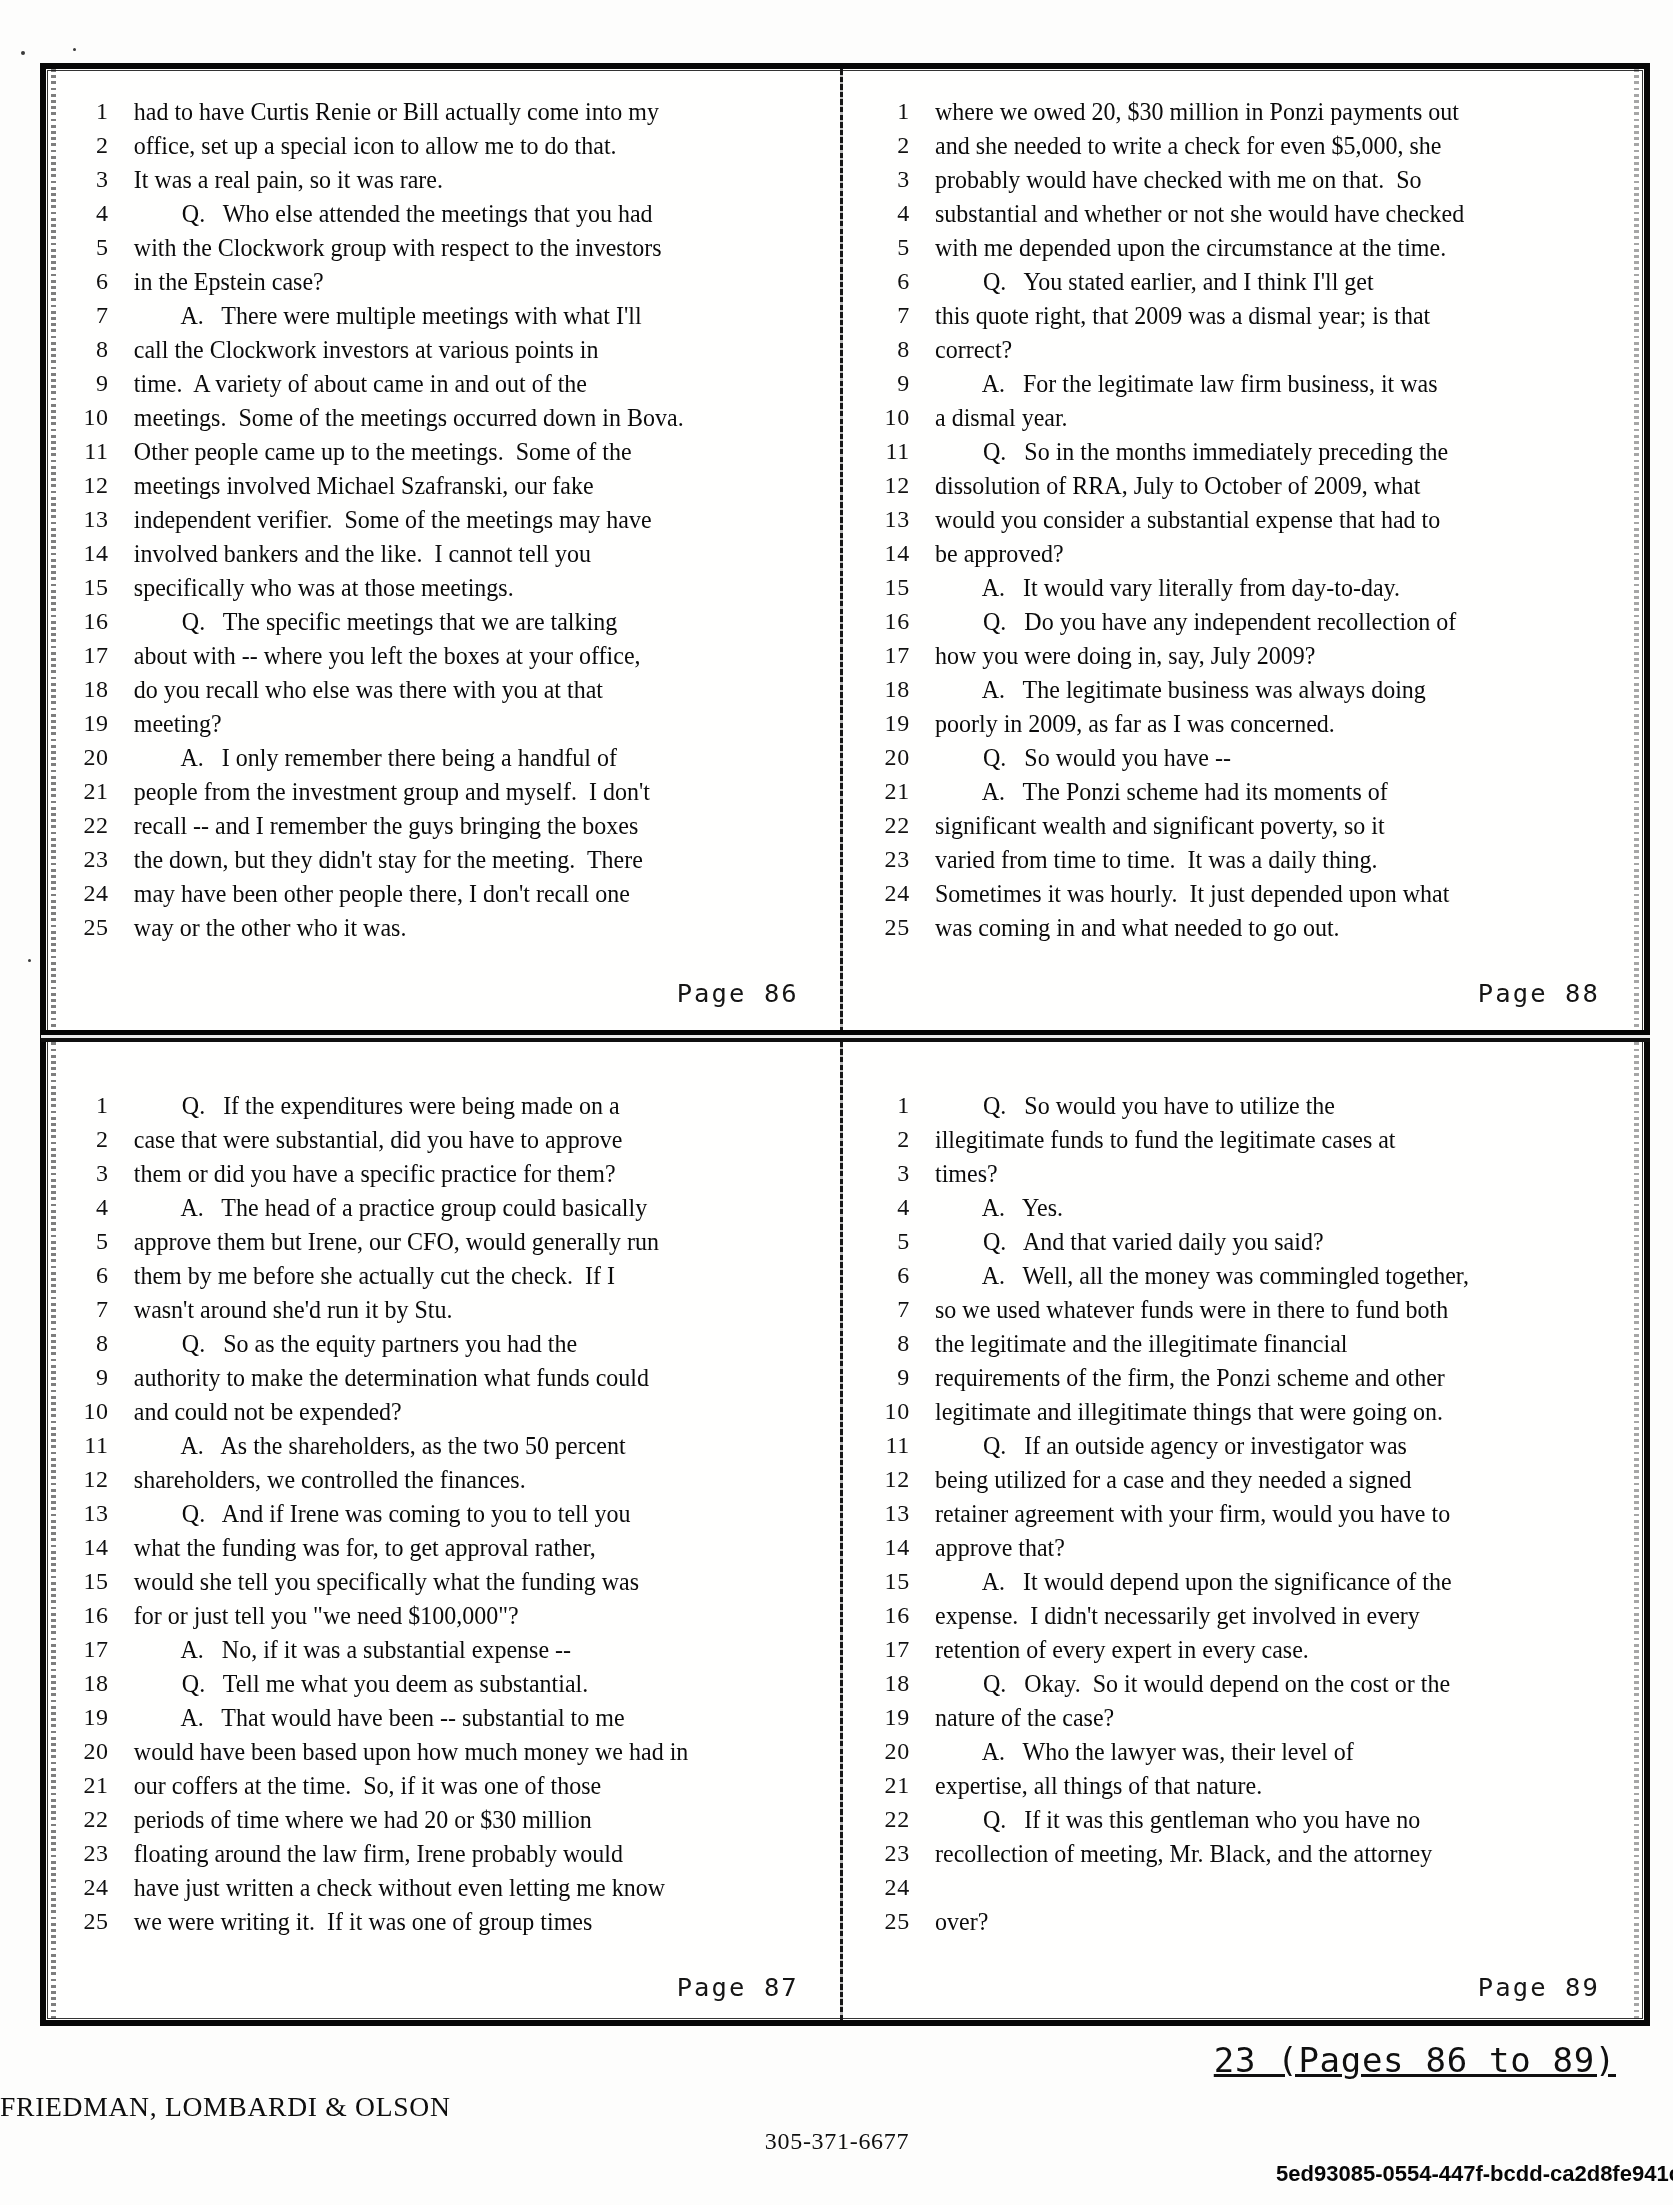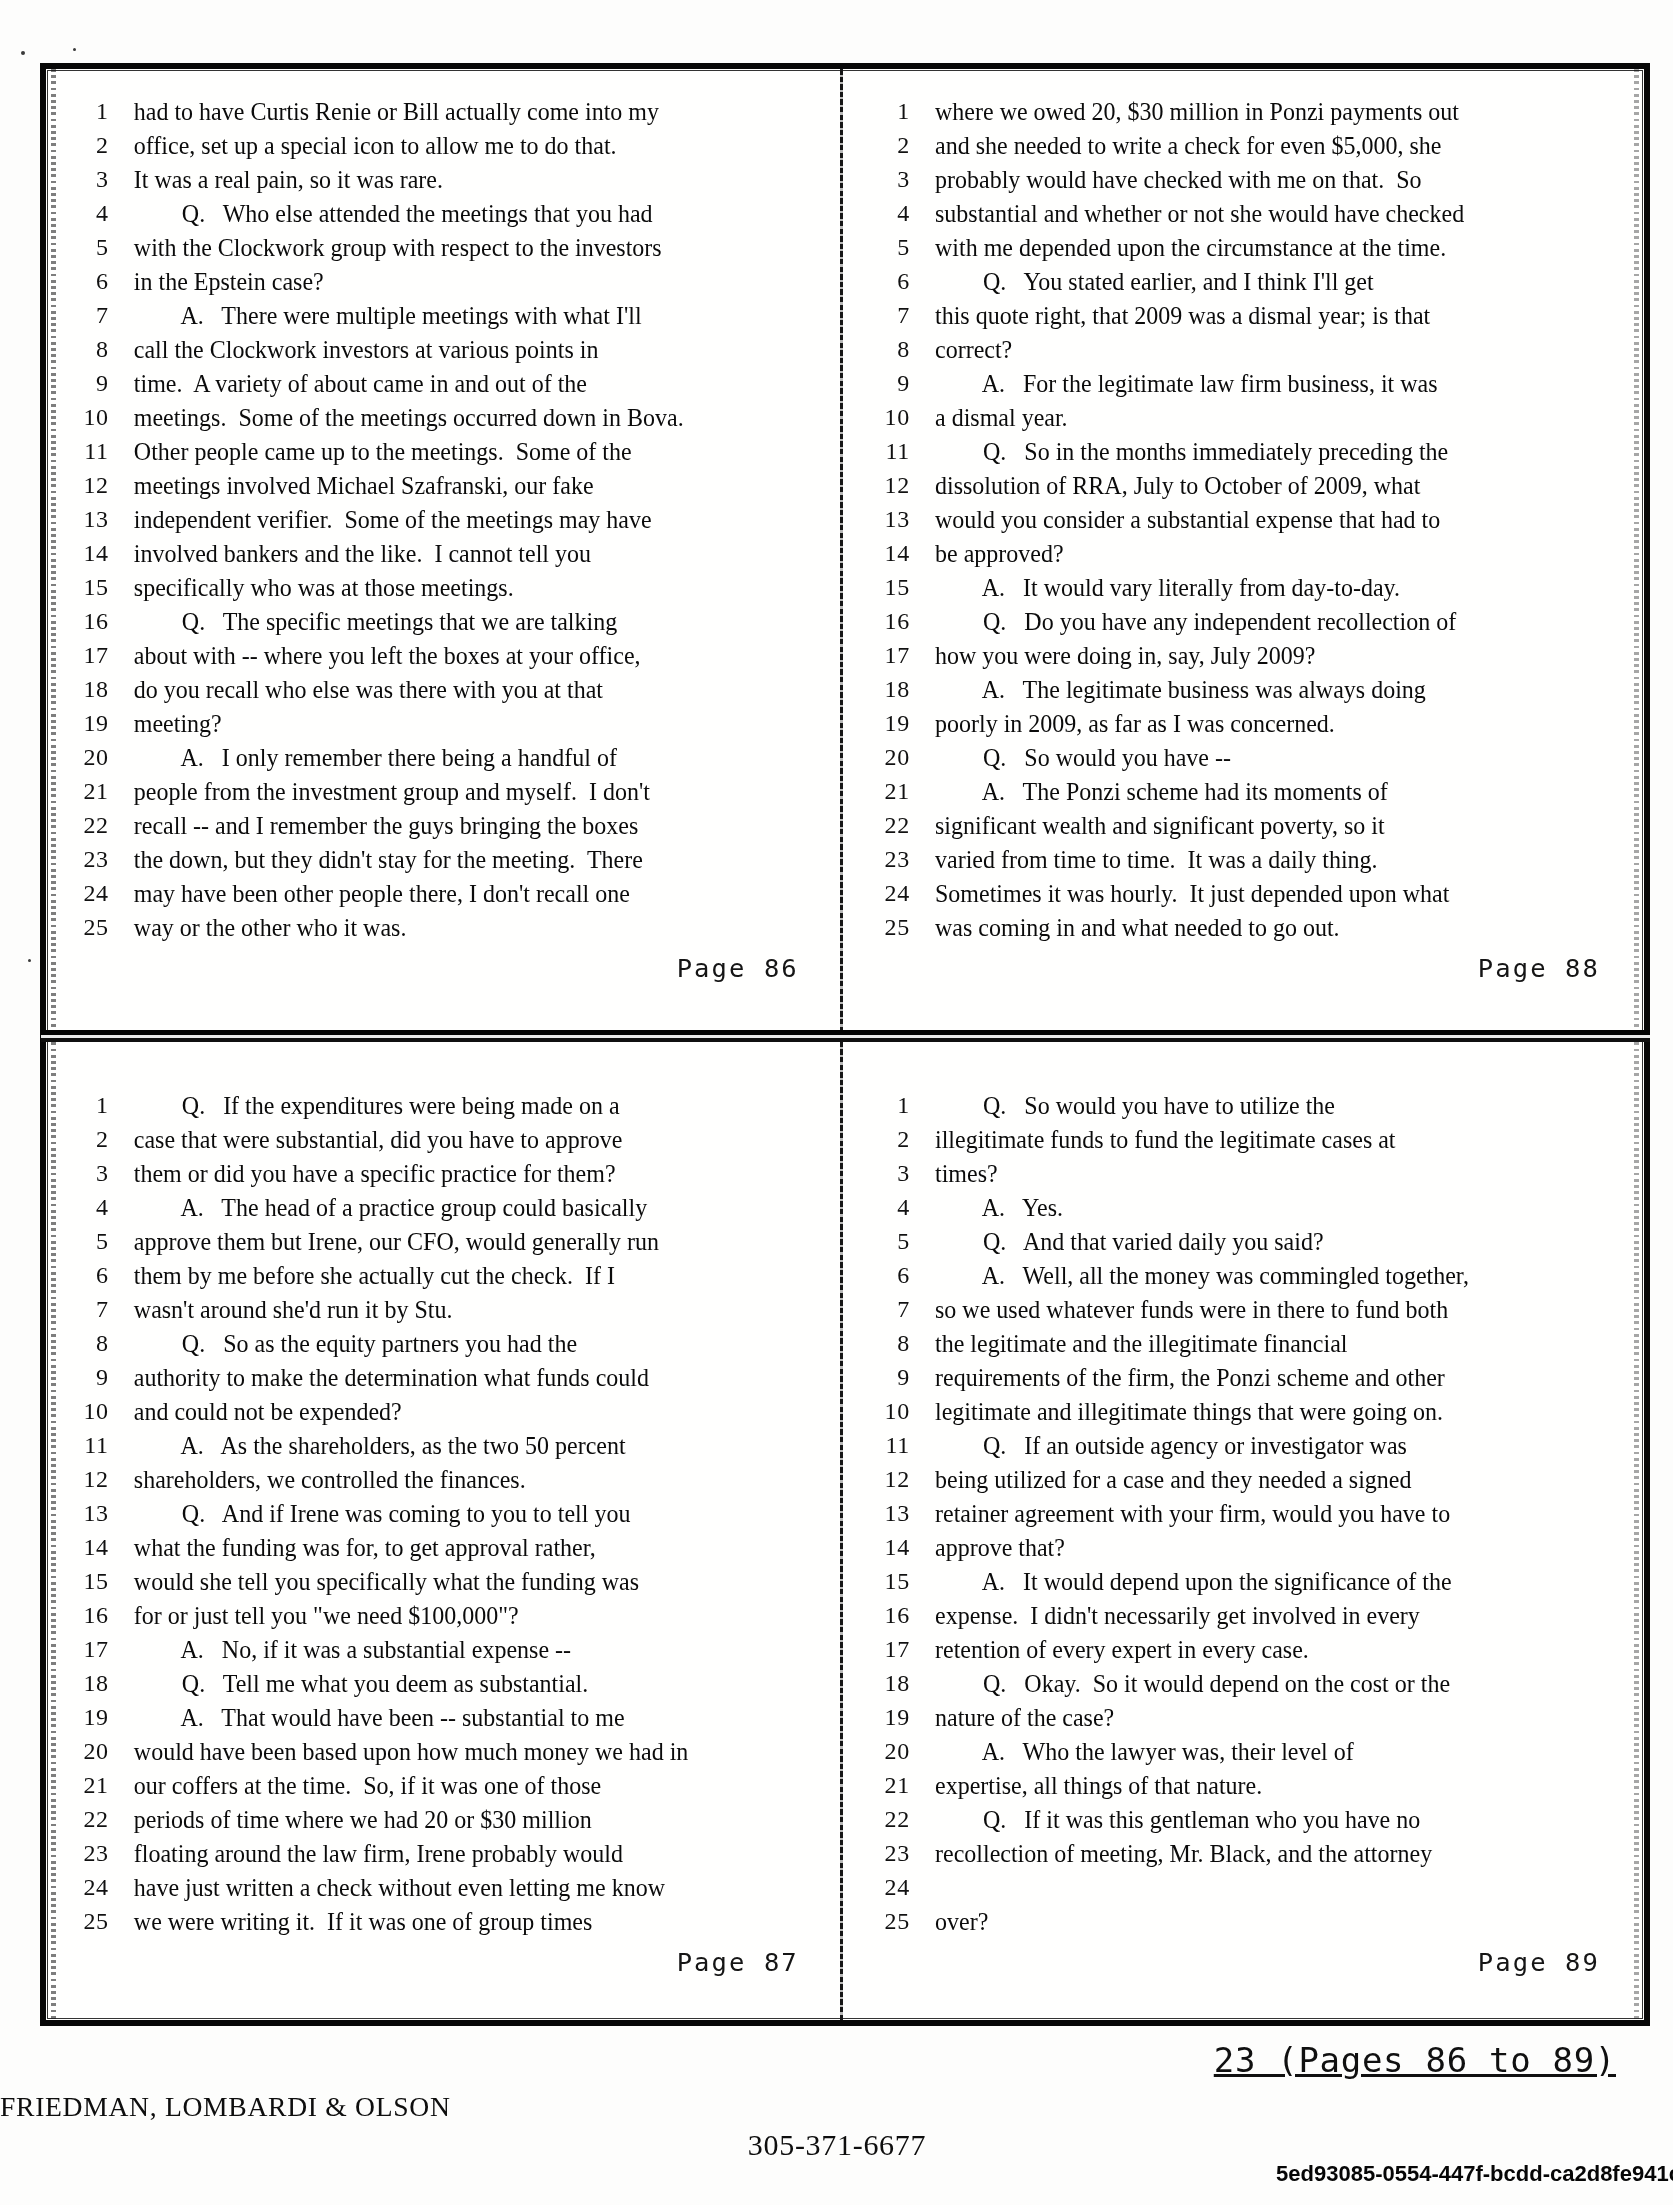--- a/index.html
+++ b/index.html
@@ -56,38 +56,38 @@
   .line{display:flex;height:34px;align-items:baseline;}
   .ln{
     flex:none;width:85px;text-align:right;padding-right:25px;box-sizing:border-box;
     font-size:24px;letter-spacing:0.7px;color:#111;
   }
   .lt{
     white-space:pre;font-size:24px;color:#0b0b0b;
     transform:scaleY(1.03);transform-origin:top left;
   }
   .page-label{
-    margin-top:5px;text-align:right;padding-right:40px;
+    margin-top:30px;text-align:right;padding-right:40px;
     font-family:"DejaVu Sans Mono", monospace;
     font-size:25.5px;letter-spacing:2.1px;color:#151515;
   }
 
   
   .page-summary{
     position:absolute;top:2040px;right:58px;
     font-family:"DejaVu Sans Mono", monospace;
     font-size:34px;letter-spacing:0.7px;color:#101010;text-decoration:underline;
   }
   .footer-firm{
     position:absolute;top:2091px;left:0;width:100%;
     font-size:27.6px;letter-spacing:0.7px;color:#0e0e0e;
   }
   .footer-phone{
     position:absolute;top:2128px;left:0;width:100%;text-align:center;
-    font-size:30px;letter-spacing:0.7px;color:#0e0e0e;
+    font-size:24px;letter-spacing:0.7px;color:#0e0e0e;
   }
   .stamp{
     position:absolute;top:2161px;right:-6.9px;
     font-family:"Liberation Sans", sans-serif;
     font-weight:700;font-size:22px;color:#060606;letter-spacing:0px;
     white-space:nowrap;
   }
 </style>
 </head>
 <body>

